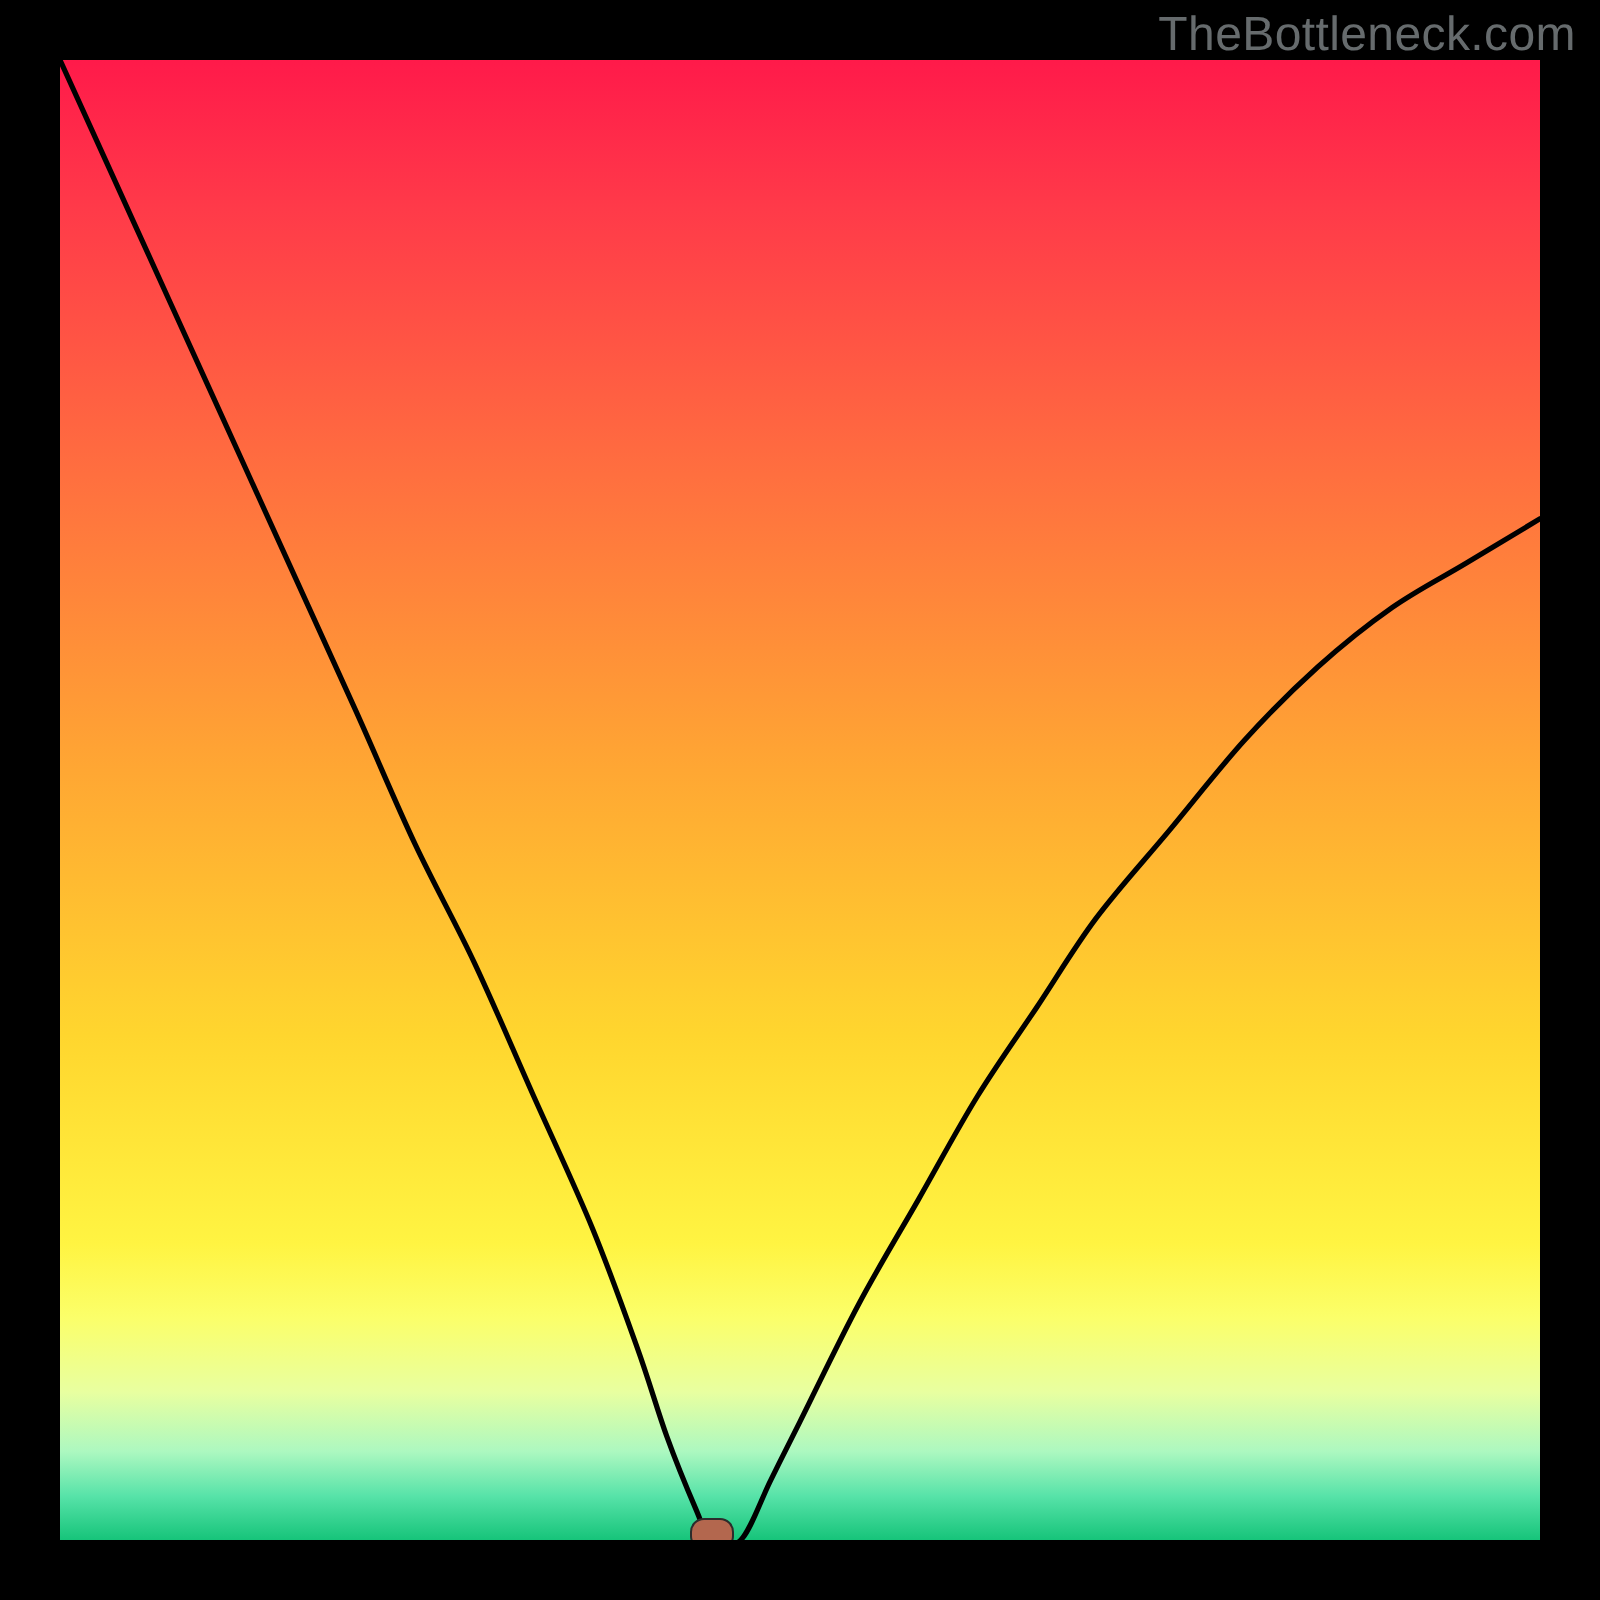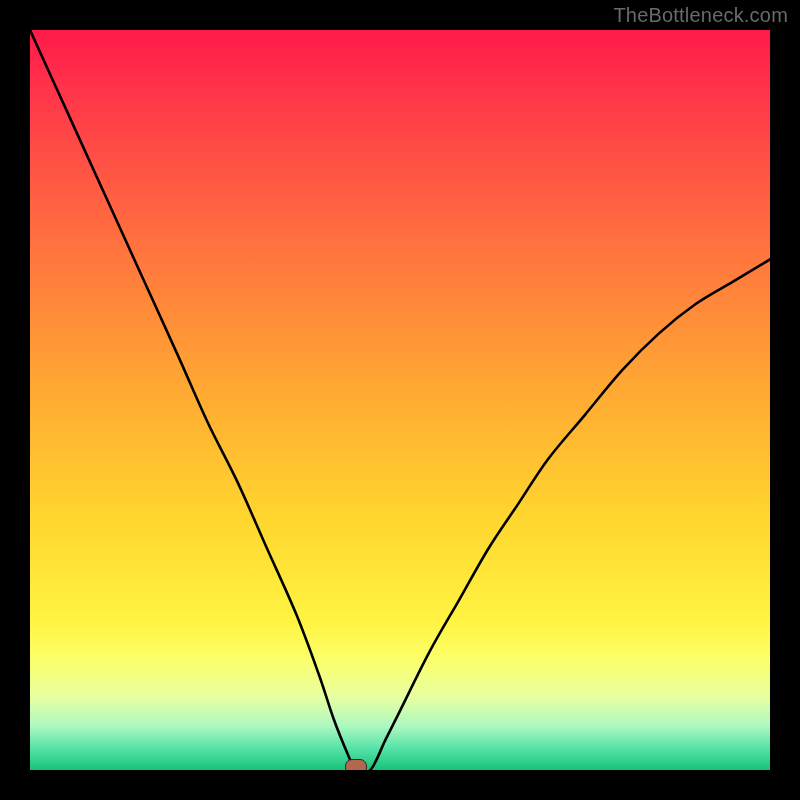--- a/index.html
+++ b/index.html
@@ -15,21 +15,21 @@
     position: relative;
     width: 800px;
     height: 800px;
     background: #000;
   }
   .watermark {
     position: absolute;
     top: 4px;
     right: 12px;
     color: #666b6d;
-    font-size: 20px;
+    font-size: 24px;
     font-weight: 500;
     letter-spacing: 0.2px;
     z-index: 10;
   }
   .plot-area {
     position: absolute;
     left: 30px;
     top: 30px;
     width: 740px;
     height: 740px;

